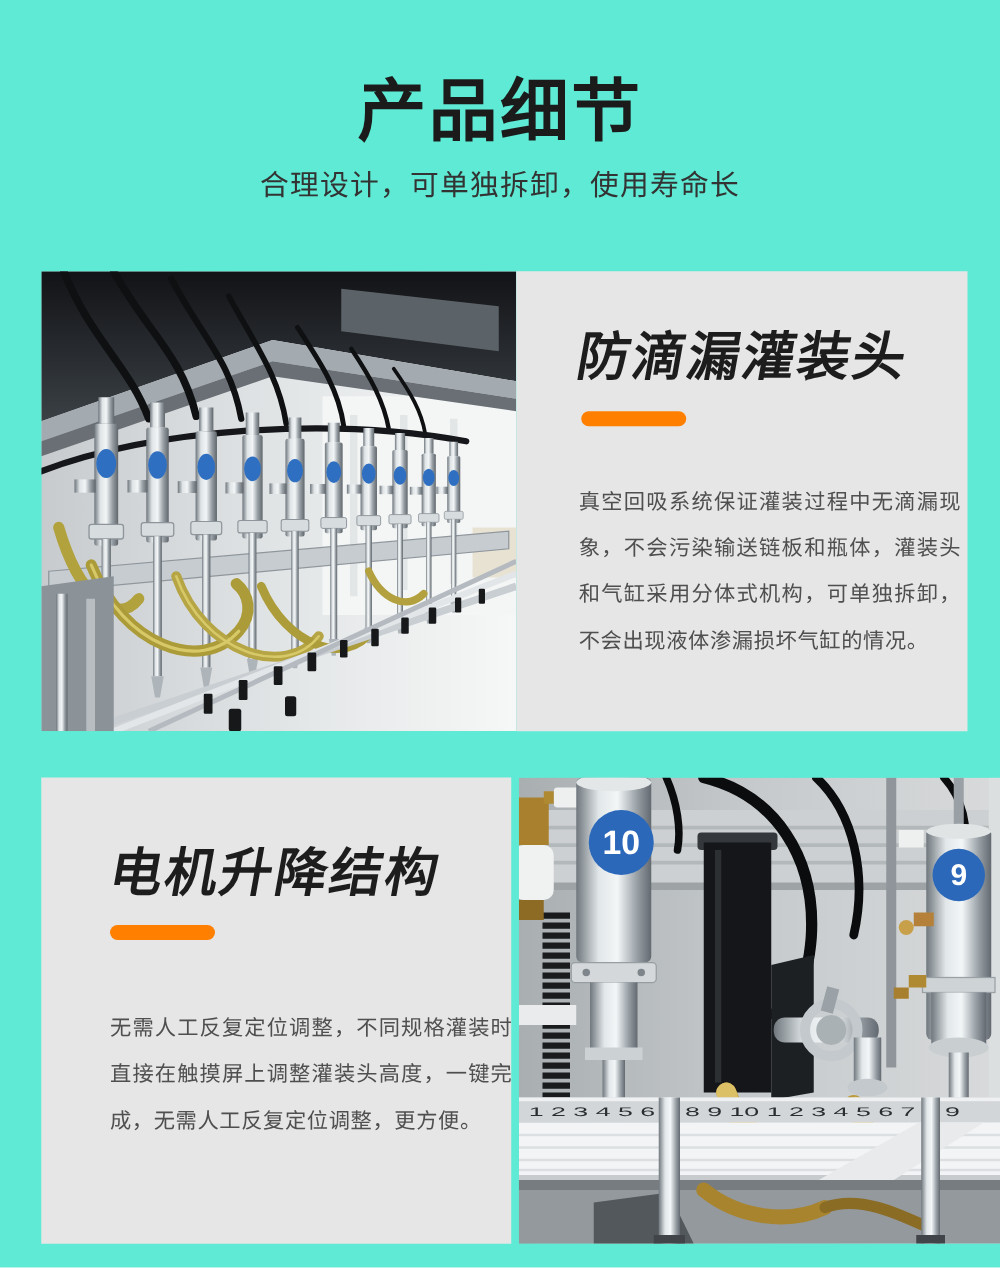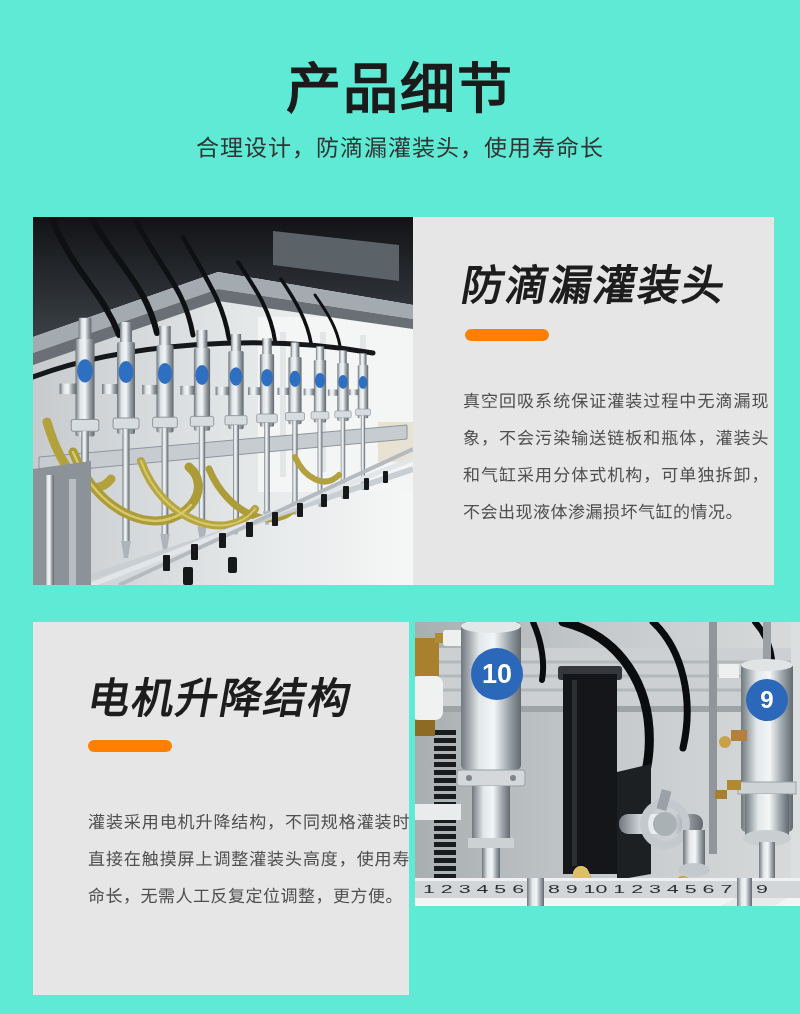--- a/index.html
+++ b/index.html
@@ -11,40 +11,40 @@
             font-size:23px;color:#333333;letter-spacing:1px;}
   .section{position:absolute;}
   .sec1{top:217px;left:33px;width:741px;height:368px;}
   .sec2{top:622px;left:33px;width:767px;height:373px;}
   .photo{position:absolute;top:0;overflow:hidden;}
   .photo svg{display:block;}
   .photo1{left:0;width:380px;height:368px;}
   .panel{position:absolute;top:0;background:#e6e6e6;}
   .panel1{left:380px;width:361px;height:368px;}
   .panel2{left:0;width:376px;height:373px;}
-  .photo2{left:382px;width:385px;height:284px;}
+  .photo2{left:382px;width:385px;height:373px;}
   .feature-heading{position:absolute;font-size:42px;font-weight:800;color:#1d1d1d;
                    transform:skewX(-10deg);letter-spacing:2px;white-space:nowrap;}
   .h1pos{top:34px;left:50px;}
   .h2pos{top:42px;left:56px;}
   .accent-bar{position:absolute;width:84px;height:12px;border-radius:6px;background:#ff8000;}
   .b1pos{top:112px;left:52px;}
   .b2pos{top:118px;left:55px;}
   .feature-body{position:absolute;font-size:17px;line-height:37px;color:#4f4f4f;
                 letter-spacing:.5px;text-align:justify;margin-top:26px;}
   .t1pos{top:140px;left:50px;width:306px;}
   .t2pos{top:156px;left:55px;width:322px;}
 </style>
 </head>
 <body>
 
 <div class="canvas">
 
   <div class="title">产品细节</div>
-  <div class="subtitle">合理设计，防滴漏灌装头，使用寿命长</div>
+  <div class="subtitle">合理设计，可单独拆卸，使用寿命长</div>
 
   <div class="section sec1">
 
     <div class="photo photo1">
       <svg width="380" height="368" viewBox="0 0 380 368" preserveAspectRatio="none">
         <defs>
           <linearGradient id="p1bg" x1="0" y1="0" x2="1" y2="0">
             <stop offset="0" stop-color="#c7cbce"></stop>
               <stop offset="0.55" stop-color="#e4e7e8"></stop>
               <stop offset="1" stop-color="#f6f7f7"></stop>
@@ -140,21 +140,21 @@
       <div class="accent-bar b1pos"></div>
       <div class="feature-body t1pos">真空回吸系统保证灌装过程中无滴漏现象，不会污染输送链板和瓶体，灌装头和气缸采用分体式机构，可单独拆卸，不会出现液体渗漏损坏气缸的情况。</div>
     </div>
   </div>
 
   <div class="section sec2">
 
     <div class="panel panel2">
       <div class="feature-heading h2pos">电机升降结构</div>
       <div class="accent-bar b2pos"></div>
-      <div class="feature-body t2pos">灌装采用电机升降结构，不同规格灌装时直接在触摸屏上调整灌装头高度，使用寿命长，无需人工反复定位调整，更方便。</div>
+      <div class="feature-body t2pos">无需人工反复定位调整，不同规格灌装时直接在触摸屏上调整灌装头高度，一键完成，无需人工反复定位调整，更方便。</div>
     </div>
 
     <div class="photo photo2">
       <svg width="385" height="373" viewBox="0 0 385 373" preserveAspectRatio="none">
         <defs>
           <linearGradient id="p2bg" x1="0" y1="0" x2="1" y2="0">
             <stop offset="0" stop-color="#a9aeb1"></stop>
               <stop offset="0.5" stop-color="#c6cacc"></stop>
               <stop offset="1" stop-color="#d8dadb"></stop>
           </linearGradient>

